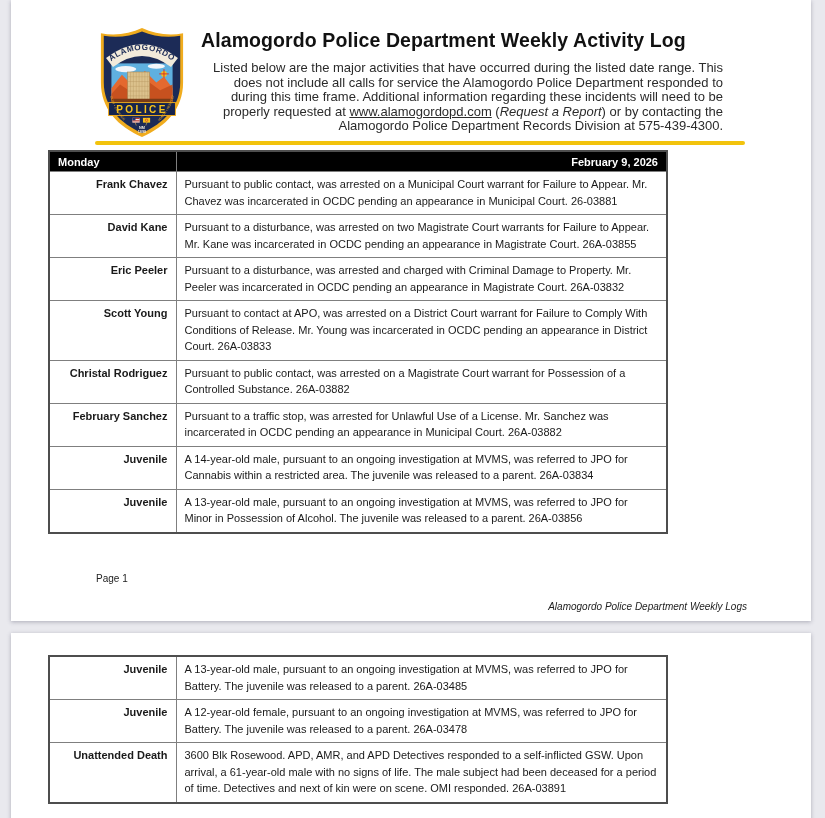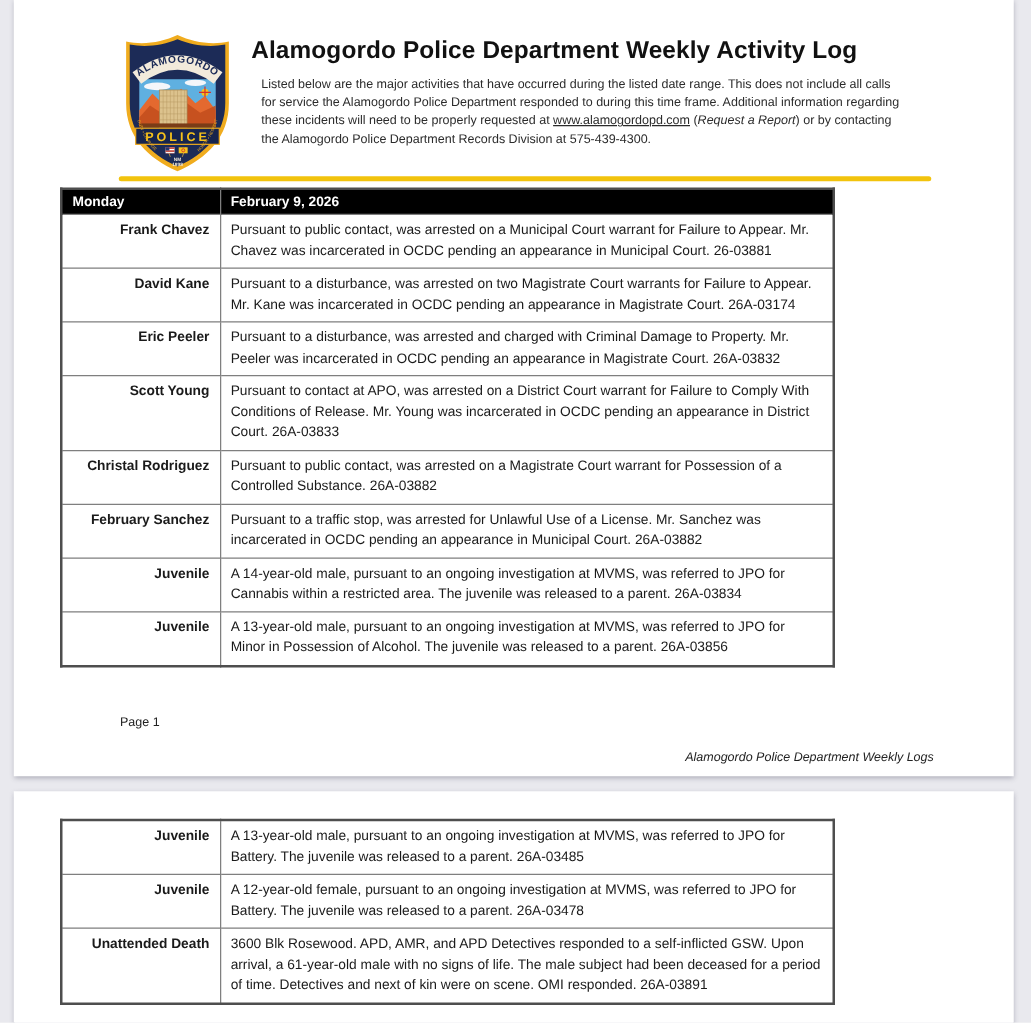--- a/index.html
+++ b/index.html
@@ -41,23 +41,23 @@
     font-size: 19.5px;
     font-weight: bold;
     text-align: left;
     letter-spacing: 0.1px;
     color: #111;
     white-space: nowrap;
   }
   .subtitle {
     margin: 0 auto;
     width: 514px;
-    font-size: 10px;
+    font-size: 13px;
     line-height: 14.6px;
-    text-align: left;
+    text-align: right;
     color: #2b2b2b;
   }
   .subtitle .link { color: inherit; text-decoration: underline; cursor: pointer; }
   .subtitle em { font-style: italic; }
   .yellow-line {
     position: absolute;
     left: 84px;
     top: 141px;
     width: 650px;
     height: 4px;
@@ -84,21 +84,21 @@
     text-align: left;
   }
   .log-table th {
     background: #000000;
     color: #ffffff;
     font-size: 11px;
     font-weight: bold;
     padding: 3px 8px 2px;
     line-height: 14px;
   }
-  .log-table th.date { }
+  .log-table th.date { text-align: right; }
   .log-table td.name { font-weight: bold; text-align: right; }
 
   
   .footer {
     position: absolute;
     left: 37px;
     right: 64px;
     top: 573px;
     display: flex;
     justify-content: space-between;
@@ -193,21 +193,21 @@
           <th class="date">February 9, 2026</th>
         </tr>
       </thead>
       <tbody>
         <tr>
           <td class="name">Frank Chavez</td>
           <td class="desc">Pursuant to public contact, was arrested on a Municipal Court warrant for Failure to Appear. Mr. Chavez was incarcerated in OCDC pending an appearance in Municipal Court. 26-03881</td>
         </tr>
         <tr>
           <td class="name">David Kane</td>
-          <td class="desc">Pursuant to a disturbance, was arrested on two Magistrate Court warrants for Failure to Appear. Mr. Kane was incarcerated in OCDC pending an appearance in Magistrate Court. 26A-03174</td>
+          <td class="desc">Pursuant to a disturbance, was arrested on two Magistrate Court warrants for Failure to Appear. Mr. Kane was incarcerated in OCDC pending an appearance in Magistrate Court. 26A-03855</td>
         </tr>
         <tr>
           <td class="name">Eric Peeler</td>
           <td class="desc">Pursuant to a disturbance, was arrested and charged with Criminal Damage to Property. Mr. Peeler was incarcerated in OCDC pending an appearance in Magistrate Court. 26A-03832</td>
         </tr>
         <tr>
           <td class="name">Scott Young</td>
           <td class="desc">Pursuant to contact at APO, was arrested on a District Court warrant for Failure to Comply With Conditions of Release. Mr. Young was incarcerated in OCDC pending an appearance in District Court. 26A-03833</td>
         </tr>
         <tr>

